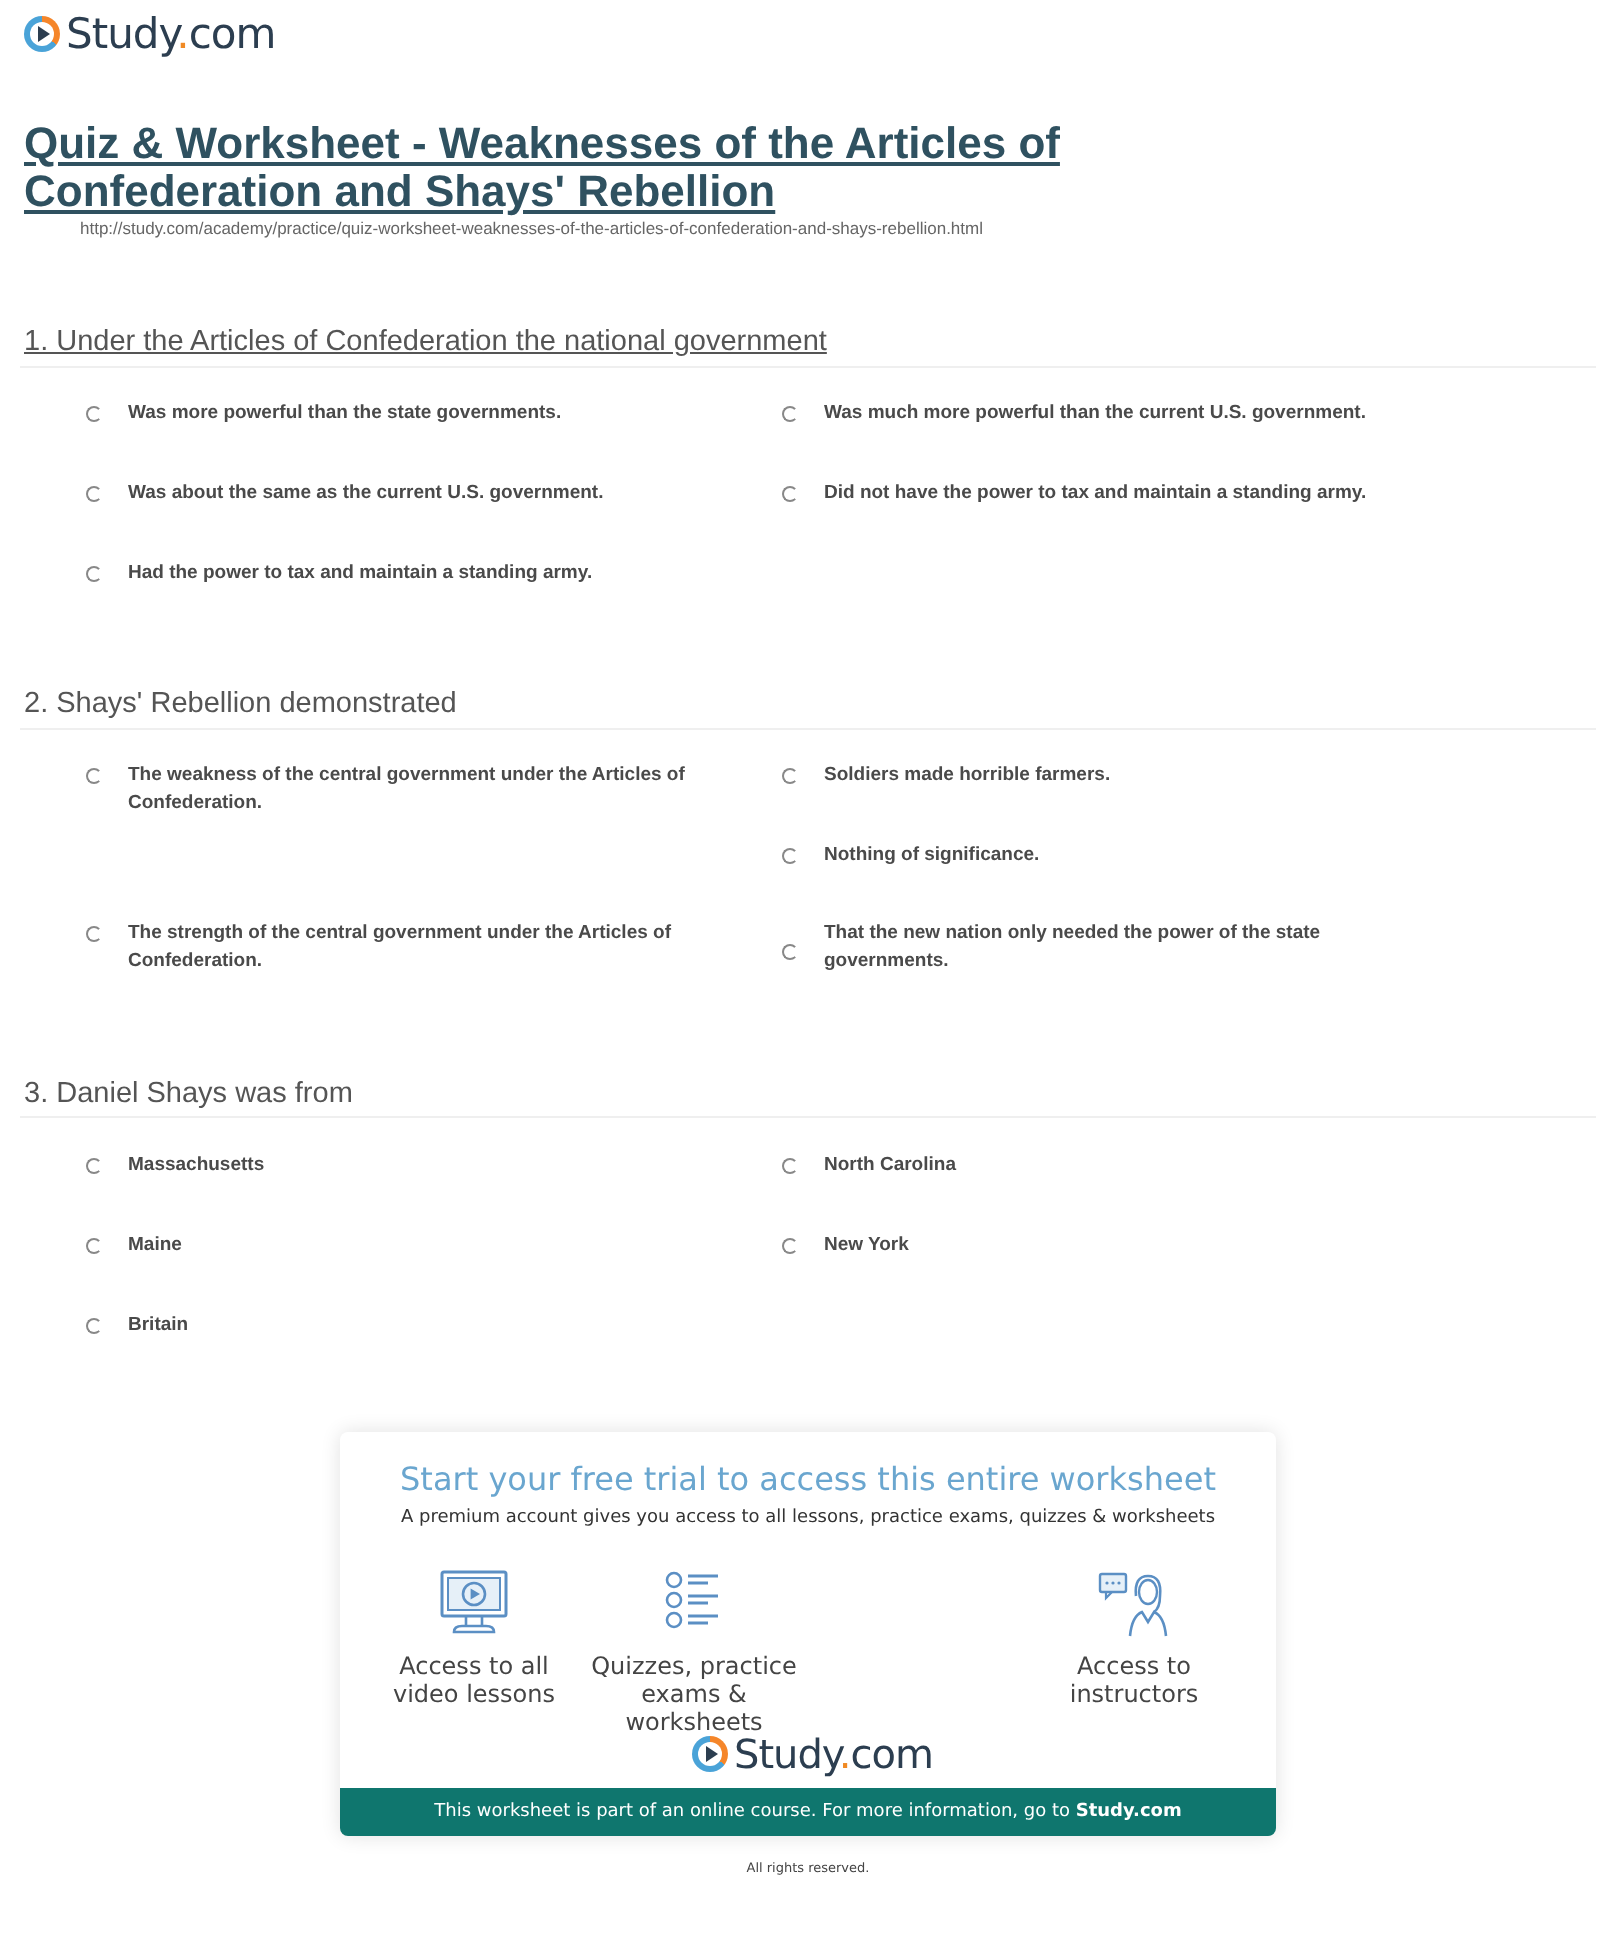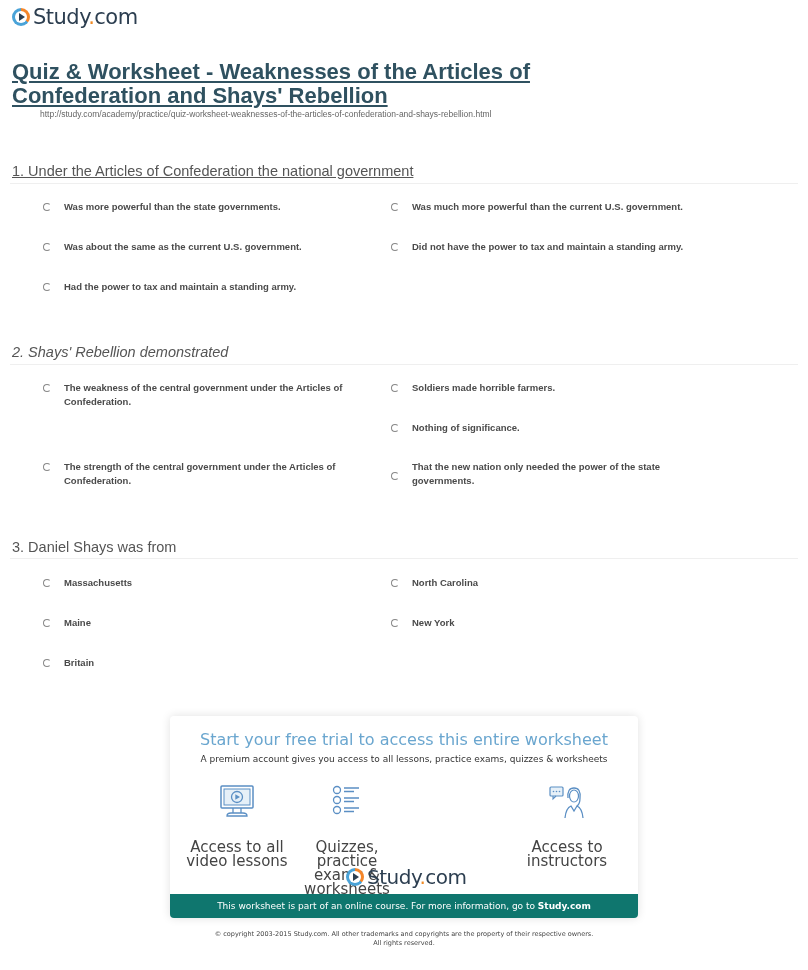--- a/index.html
+++ b/index.html
@@ -26,21 +26,21 @@
   .q-rule { position: absolute; left: 10px; right: 10px; height: 1px; background: #efefef; }
   .opt { position: absolute; display: flex; align-items: flex-start; font-size: 9.5px; font-weight: bold; color: #4a4a4a; line-height: 14px; }
   .radio { width: 8px; height: 8px; border-radius: 50%; border: 1.5px solid #888; border-right-color: transparent; margin-top: 3px; margin-right: 13px; flex: none; }
   .opt .txt { width: 310px; }
 
   .promo { position: absolute; left: 170px; top: 716px; width: 468px; height: 202px; background: #fff; border-radius: 4px; box-shadow: 0 0 10px rgba(0,0,0,0.12); }
   .promo h2 { position: absolute; left: 0; right: 0; top: 14px; text-align: center; font-family: "DejaVu Sans", sans-serif; font-weight: normal; font-size: 16px; color: #6aa6cf; }
   .promo .sub { position: absolute; left: 0; right: 0; top: 38px; text-align: center; font-family: "DejaVu Sans", sans-serif; font-size: 9px; color: #333; }
   .feature { position: absolute; top: 68px; width: 110px; text-align: center; }
   .feature svg { display: block; margin: 0 auto; }
-  .feature .flabel { margin-top: 18px; font-family: "DejaVu Sans", sans-serif; font-size: 15px; color: #444; line-height: 14px; }
+  .feature .flabel { margin-top: 4px; font-family: "DejaVu Sans", sans-serif; font-size: 12px; color: #444; line-height: 14px; }
 
   #promo-logo { left: 176px; top: 150px; }
   #promo-logo .mark { width: 18px; height: 18px; background: conic-gradient(#f5862a 0 35%, #4aa3d8 35% 100%); }
   #promo-logo .mark::after { content: ""; position: absolute; left: 3px; top: 3px; width: 12px; height: 12px; border-radius: 50%; background: #fff; }
   #promo-logo .mark .tri { left: 7px; top: 5px; border-width: 4px 0 4px 6px; border-left-color: #2c3e50; z-index: 2; }
   #promo-logo .word { font-size: 20px; margin-left: 3px; line-height: 22px; }
 
   .banner { position: absolute; left: 0; bottom: 0; width: 468px; height: 24px; background: #0f766e; border-radius: 0 0 4px 4px; color: #fff; font-family: "DejaVu Sans", sans-serif; font-size: 9px; text-align: center; line-height: 24px; }
   .banner b { font-weight: bold; }
 
@@ -78,21 +78,21 @@
       <span class="radio"></span>
       <span class="txt">Did not have the power to tax and maintain a standing army.</span>
     </div>
   <div class="opt" style="left:43px; top:280px;">
       <span class="radio"></span>
       <span class="txt">Had the power to tax and maintain a standing army.</span>
     </div>
 </div>
 
 <div class="question">
-  <div class="q-title" style="top:344px;font-style:italic;">2. Shays' Rebellion demonstrated</div>
+  <div class="q-title" style="top:344px;">2. Shays' Rebellion demonstrated</div>
   <div class="q-rule" style="top:364px;"></div>
   <div class="opt" style="left:43px; top:381px;">
       <span class="radio"></span>
       <span class="txt">The weakness of the central government under the Articles of Confederation.</span>
     </div>
   <div class="opt" style="left:391px; top:381px;">
       <span class="radio"></span>
       <span class="txt">Soldiers made horrible farmers.</span>
     </div>
   <div class="opt" style="left:391px; top:421px;">
@@ -181,15 +181,14 @@
       </div>
     <div class="word"><span>Study</span><span class="dot">.</span><span>com</span></div>
   </div>
 
   <div class="banner">
     <span>This worksheet is part of an online course. For more information, go to </span><b>Study.com</b>
   </div>
 </div>
 
 <div class="copyright">
-  <div>© copyright 2003-2015 Study.com. All other trademarks and copyrights are the property of their respective owners.</div>
   <div>All rights reserved.</div>
 </div>
 
 </body></html>

